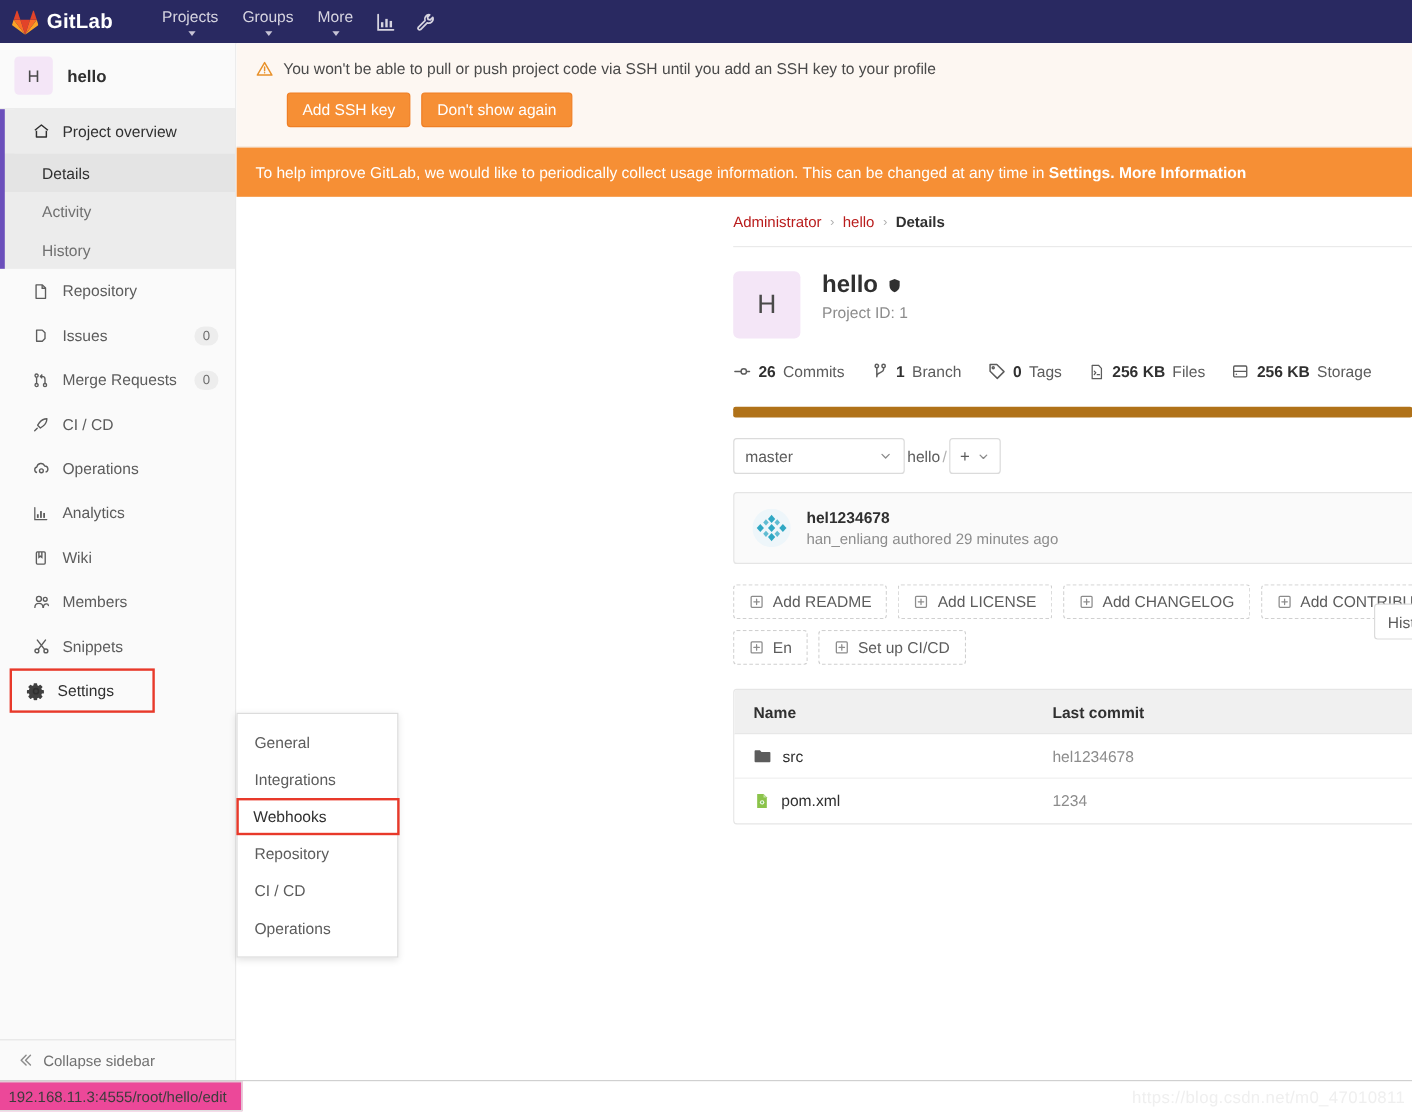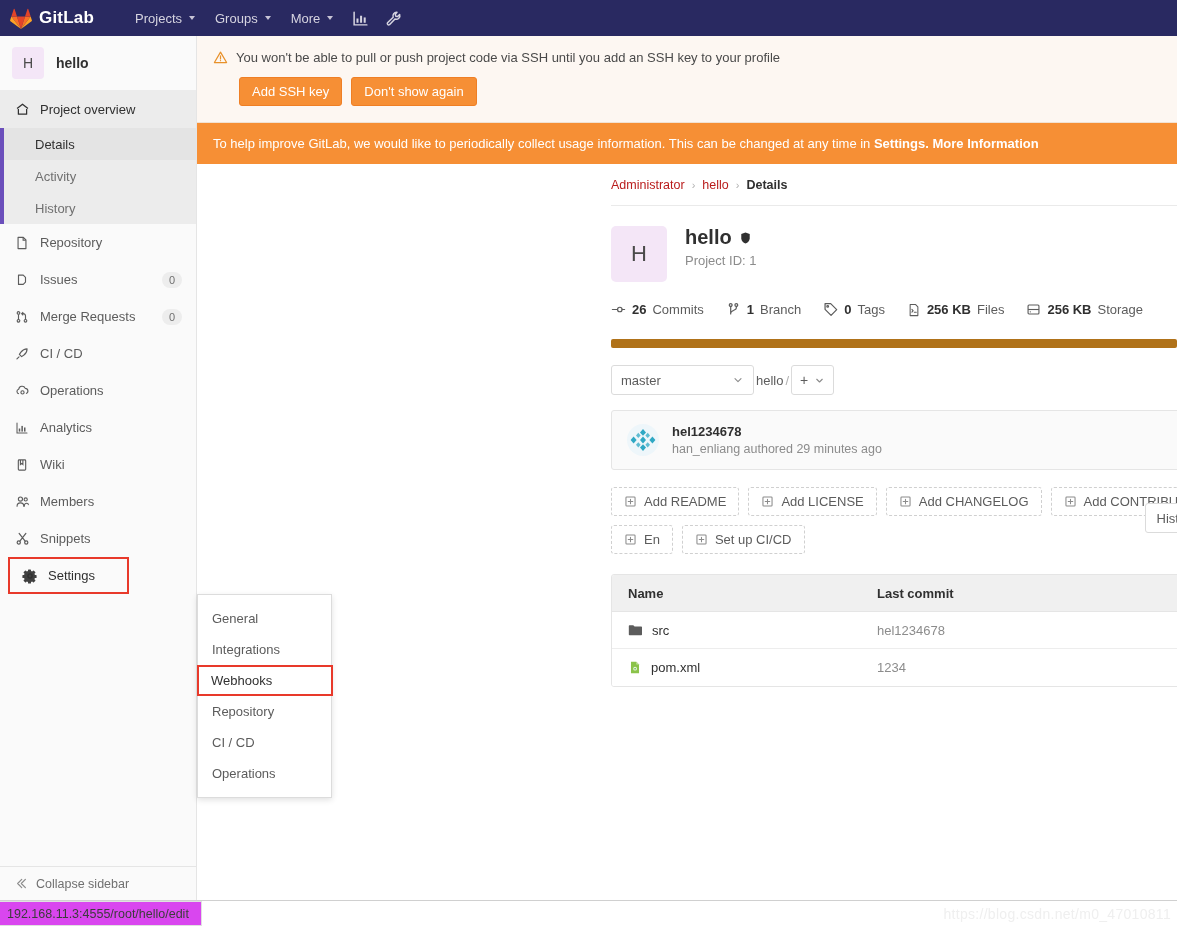--- a/index.html
+++ b/index.html
@@ -20,21 +20,21 @@
     background: #292961;
     display: flex; align-items: center;
     padding-left: 10px;
   }
   .gl-logo { display: flex; align-items: center; gap: 7px; margin-right: 32px; }
   .gl-logo-text { color: #fff; font-size: 17px; font-weight: 600; letter-spacing: .2px; }
   .nav-item {
     color: #d6d4e0; font-size: 13px;
     padding: 6px 9px; margin-right: 2px;
     display: flex; align-items: center; gap: 5px;
-    cursor: pointer; border-radius: 3px;
+    cursor: pointer; border-radius: 3px; flex-direction: column;
   }
   .caret-d {
     display:inline-block; width:0;height:0;
     border-left:3.5px solid transparent;border-right:3.5px solid transparent;
     border-top:4px solid #c7c4d6; margin-left:2px;
   }
   .nav-icon { color: #d6d4e0; display:flex; align-items:center; padding: 6px 8px; cursor:pointer; border-radius:3px;}
 
   
   #sidebar {
@@ -58,21 +58,21 @@
   .proj-name { font-size: 14px; font-weight: 700; color: #303030; }
 
   .sb-group-active { background: #ececec; position: relative; }
   .sb-group-active::before {
     content:''; position:absolute; left:0; top:0; bottom:0; width:4px; background:#6b4fbb;
   }
   .sb-item {
     display: flex; align-items: center;
     height: 37px; padding-left: 14px; padding-right: 14px;
     color: #5c5c5c; font-size: 13px; cursor: pointer;
-    gap: 10px; position: relative;
+    gap: 10px; position: relative; margin-left: 12px;
   }
   .sb-item .ic { width: 16px; height:16px; display:flex;align-items:center;justify-content:center; color:#5c5c5c; flex:0 0 16px;}
   .sb-item.active-parent { color: #303030; font-weight: 400; background: #ececec; }
   .sb-sub {
     display:flex; align-items:center; height: 32px;
     padding-left: 35px; font-size: 13px; color:#707070; cursor:pointer;
   }
   .sb-sub.sel { color: #303030; background: #e4e4e4; font-weight:400; }
   .count-badge {
     margin-left:auto; background:#ededed; color:#707070;
@@ -211,21 +211,21 @@
   .ico-folder { color:#5c5c5c; display:flex;}
   .ico-file { color:#6bbf59; display:flex;}
 
   
   #statusbar {
     position:absolute; left:0; bottom:0; width:1177px; height:28px;
     background:#fff; border-top:1px solid #d0d0d0;
   }
   #status-url {
     position:absolute; left:0; top:0; height:25px;
-    background:#d946ef; border:1px solid #e0e0e0; border-left:none;
+    background:#ec4899; border:1px solid #e0e0e0; border-left:none;
     padding: 0 12px 0 7px; display:flex; align-items:center;
     font-size:12.5px; color:#3c3c3c; max-width:633px;
   }
   #watermark {
     position:absolute; right:6px; top:0px; height:26px;
     display:flex; align-items:center;
     font-size:14px; color:#efefef; letter-spacing:.3px;
     font-family:"Liberation Sans", sans-serif;
   }
   svg { display:block; }

